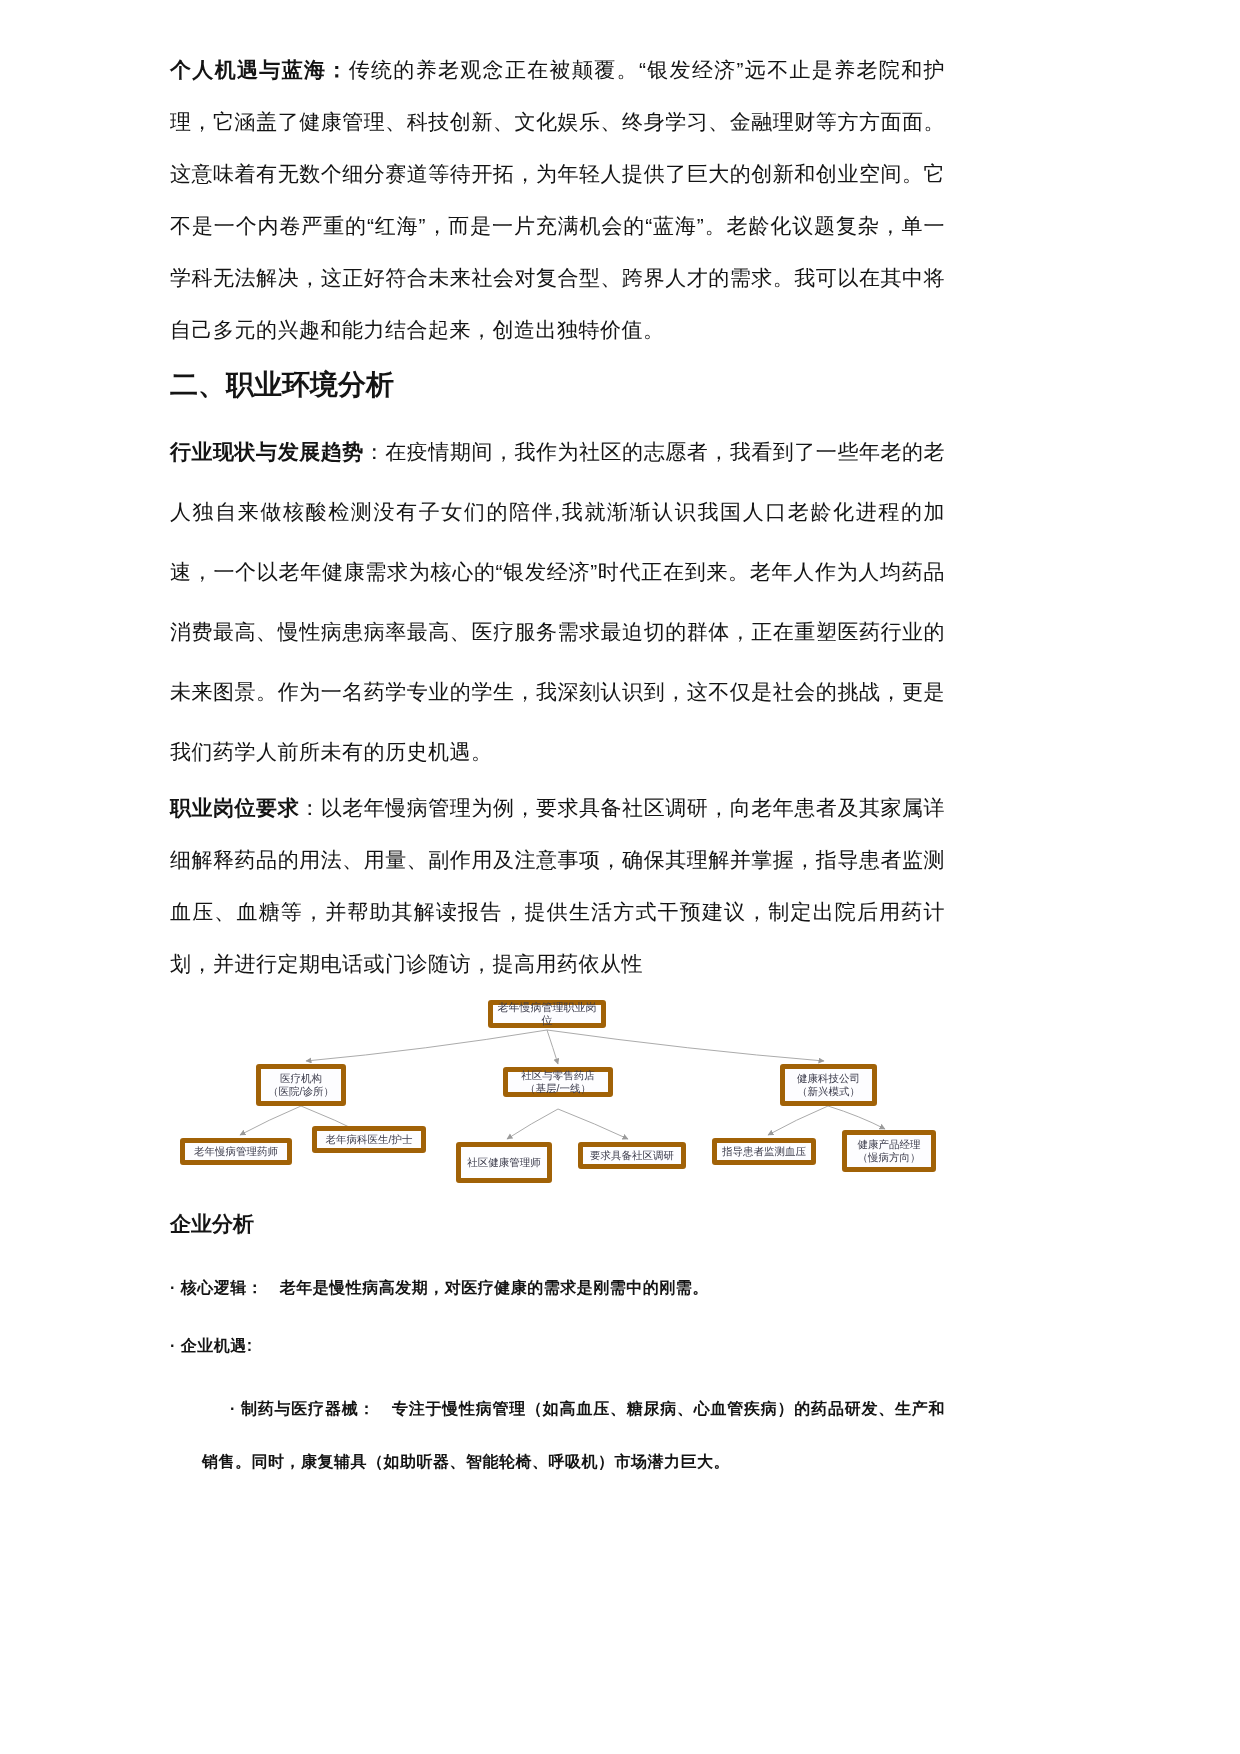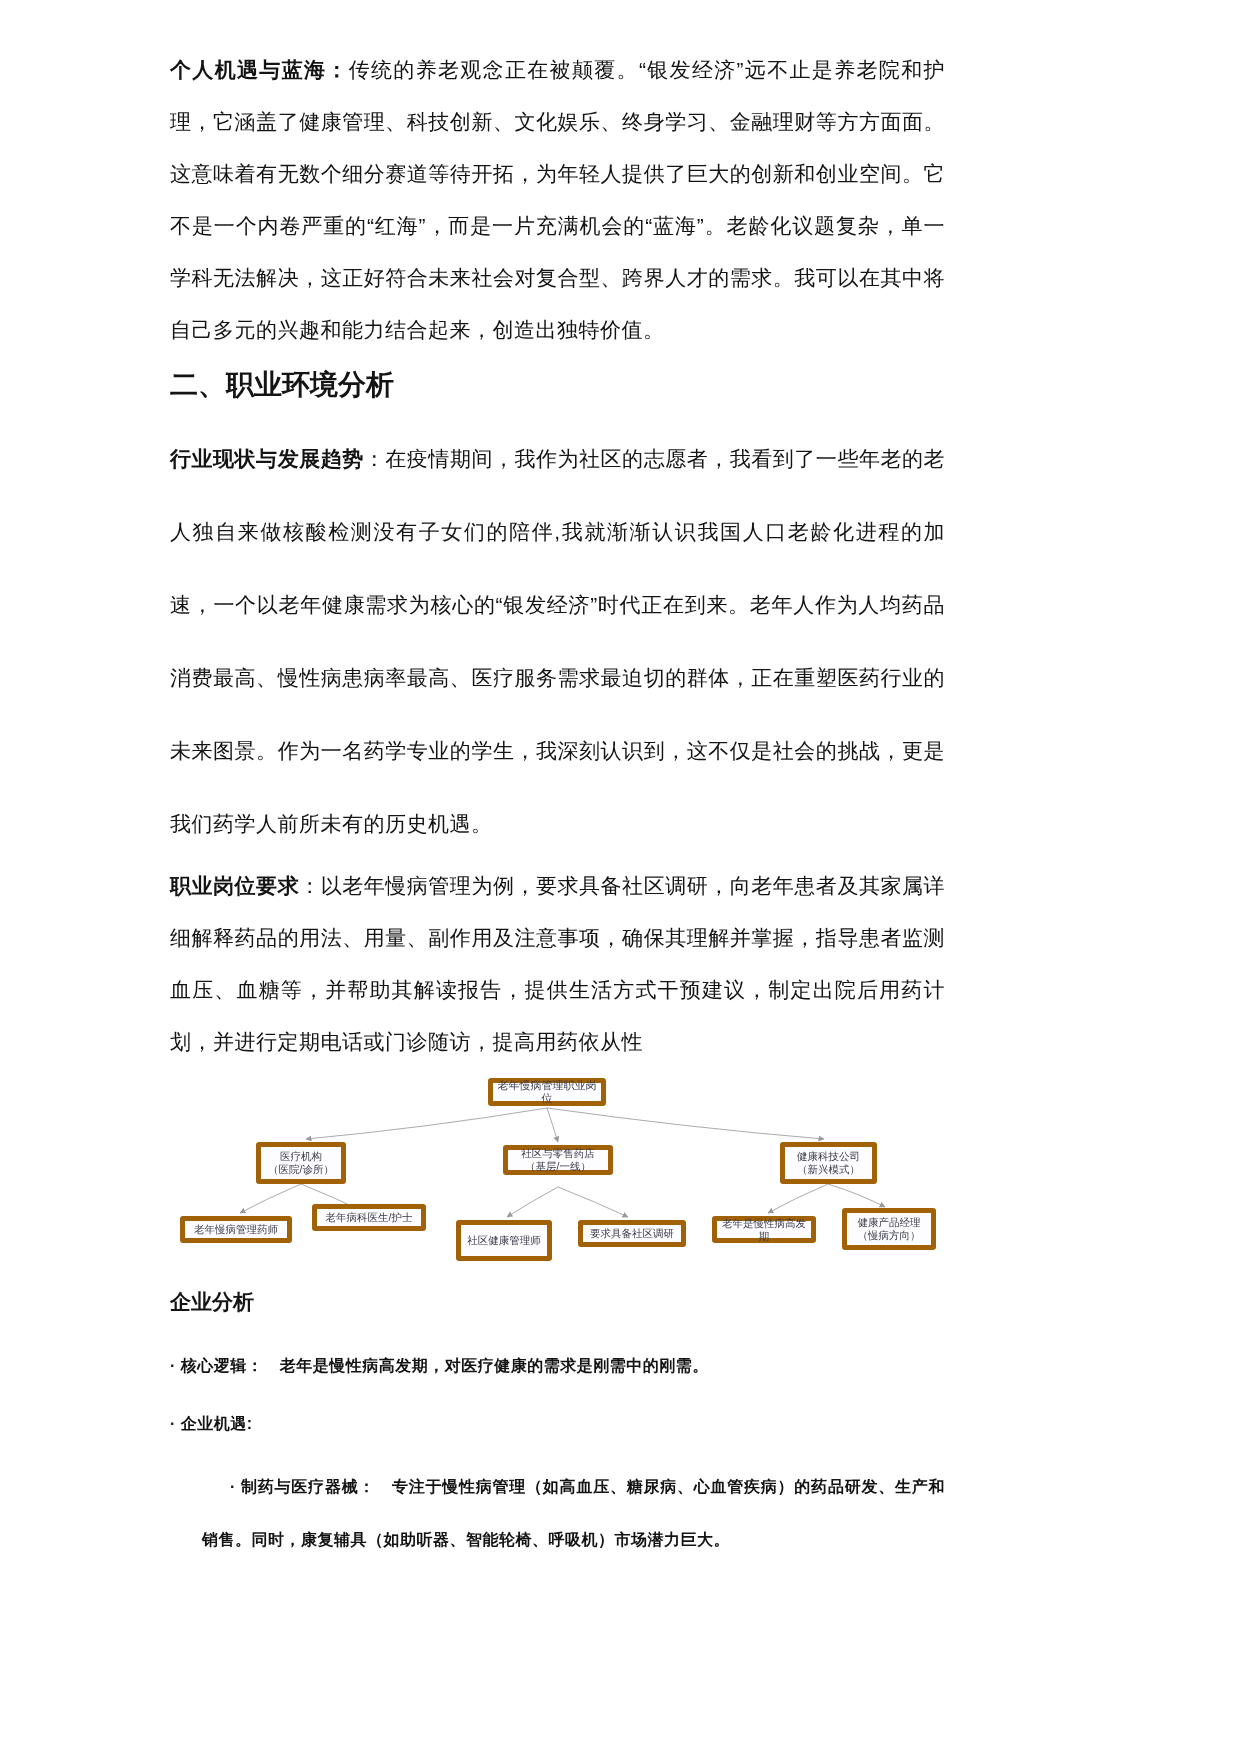--- a/index.html
+++ b/index.html
@@ -17,21 +17,21 @@
     height: 1754px;
     padding: 44px 295px 12px 170px;
   }
   .para {
     font-size: 21px;
     margin: 0;
     text-align: justify;
     letter-spacing: 0.5px;
   }
   .lh52 { line-height: 52px; }
-  .lh60 { line-height: 73px; }
+  .lh60 { line-height: 60px; }
   .lead { font-weight: 700; }
   h2.doc-h2 {
     font-size: 28px;
     font-weight: 700;
     line-height: 38px;
     margin: 10px 0 0 0;
   }
   .p2 { margin-top: 18px; }
   h3.doc-h3 {
     font-size: 21px;
@@ -137,21 +137,21 @@
     <div class="node l3" style="left:142px;top:128px;width:114px;height:27px;">
       <div>老年病科医生/护士</div>
     </div>
     <div class="node l3" style="left:286px;top:144px;width:96px;height:41px;align-items:center;">
       <div>社区健康管理师</div>
     </div>
     <div class="node l3" style="left:408px;top:144px;width:108px;height:27px;">
       <div>要求具备社区调研</div>
     </div>
     <div class="node l3" style="left:542px;top:140px;width:104px;height:27px;">
-      <div>老年是慢性病高发期</div>
+      <div>指导患者监测血压</div>
     </div>
     <div class="node l3" style="left:672px;top:132px;width:94px;height:42px;">
       <div>健康产品经理</div>
       <div>（慢病方向）</div>
     </div>
   </div>
 
   <h3 class="doc-h3">企业分析</h3>
 
   <p class="bullet b1">· 核心逻辑：　老年是慢性病高发期，对医疗健康的需求是刚需中的刚需。</p>

